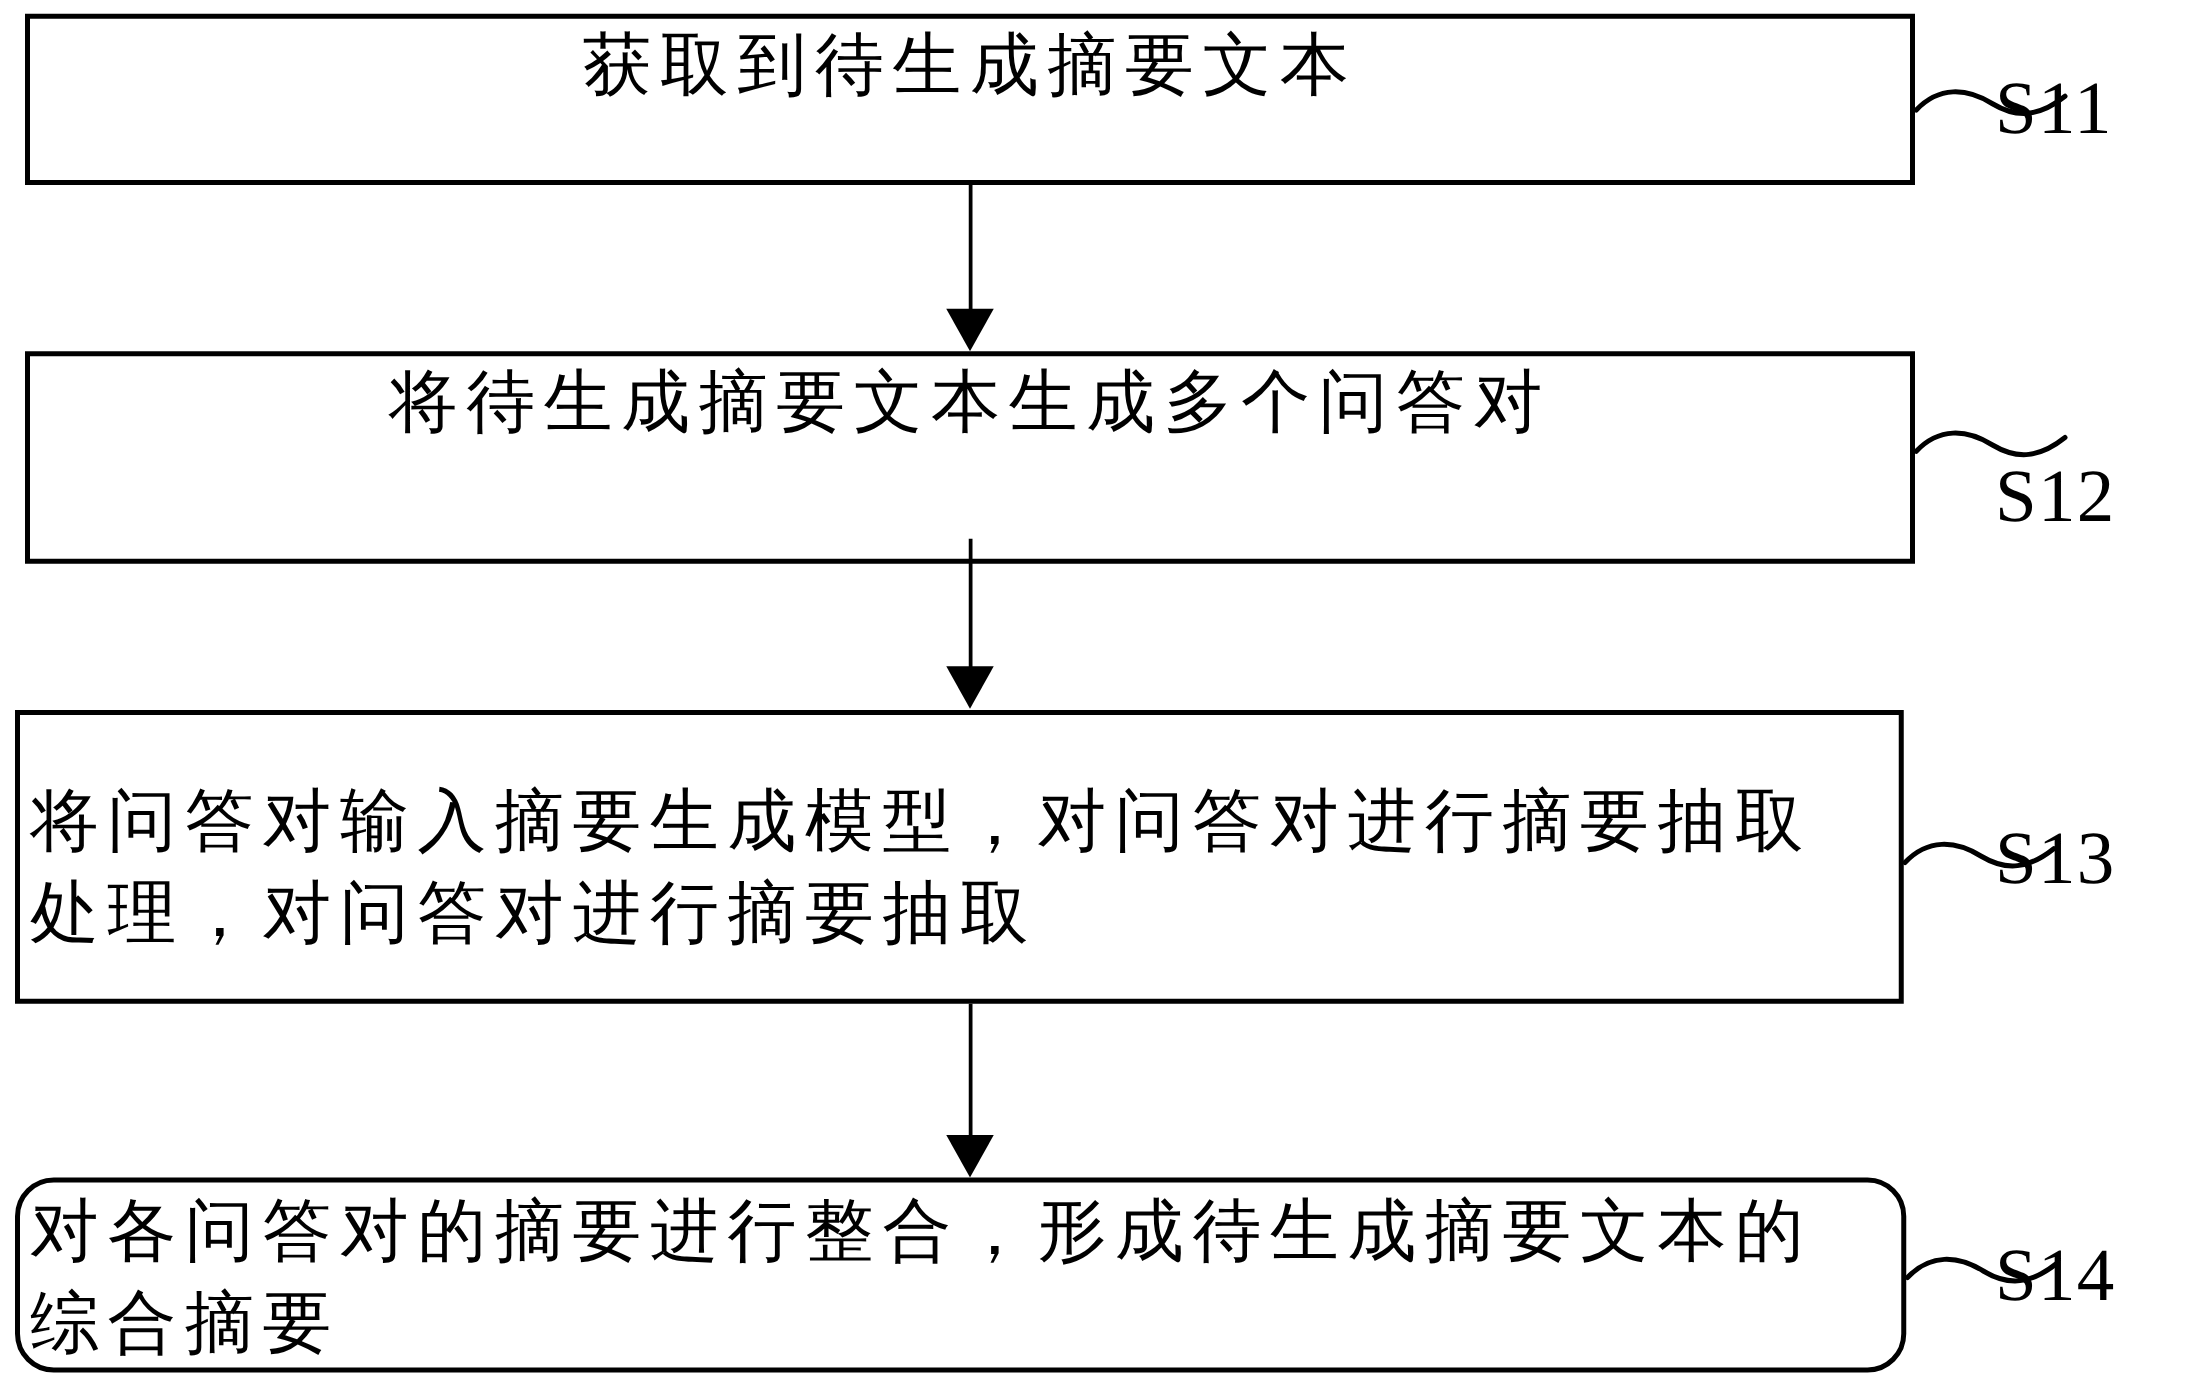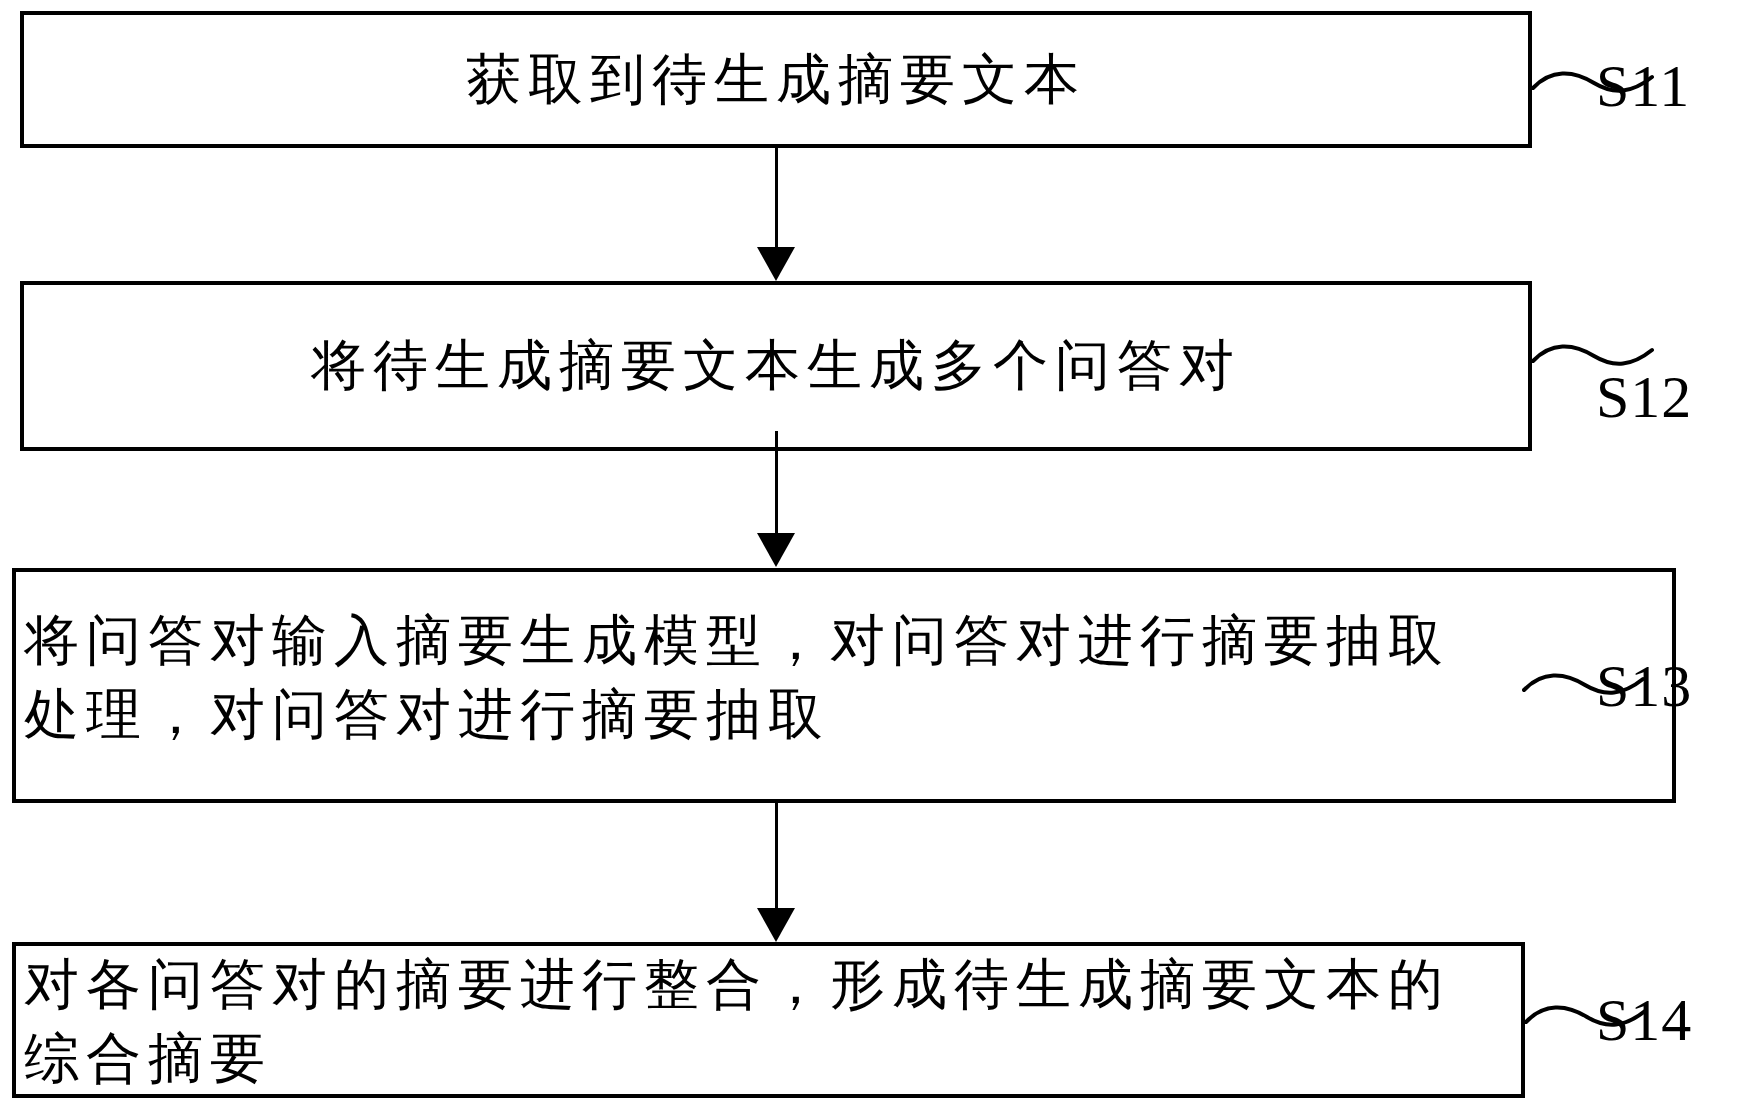--- a/index.html
+++ b/index.html
@@ -25,27 +25,27 @@
   }
   .box .line {
     font-size: 55px;
     letter-spacing: 7px;
     line-height: 74px;
     color: #000000;
     white-space: nowrap;
   }
   .box.centered {
     display: flex;
-    align-items: center;
+    align-items: flex-start;
     justify-content: center;
   }
   .box1 { left: 20px;  top: 11px;  width: 1512px; height: 137px; }
   .box2 { left: 20px;  top: 281px; width: 1512px; height: 170px; }
-  .box3 { left: 12px;  top: 568px; width: 1664px; height: 235px; padding: 32px 20px 0 8px; }
-  .box4 { left: 12px;  top: 942px; width: 1513px; height: 156px; padding: 2px 20px 0 8px; }
+  .box3 { left: 12px;  top: 568px; width: 1511px; height: 235px; padding: 48px 20px 0 8px; }
+  .box4 { left: 12px;  top: 942px; width: 1513px; height: 156px; padding: 2px 20px 0 8px; border-radius: 31px; }
 
   
   .arrow-shaft {
     position: absolute;
     left: 775px;
     width: 3px;
     background: #000000;
   }
   .arrow-head {
     position: absolute;

